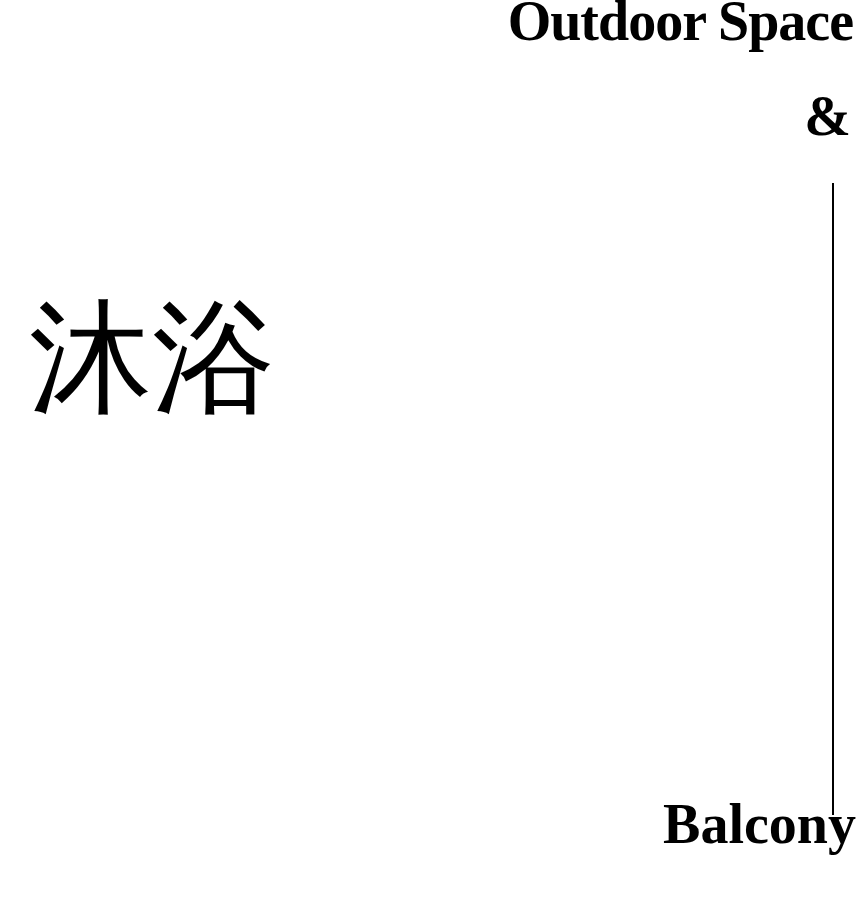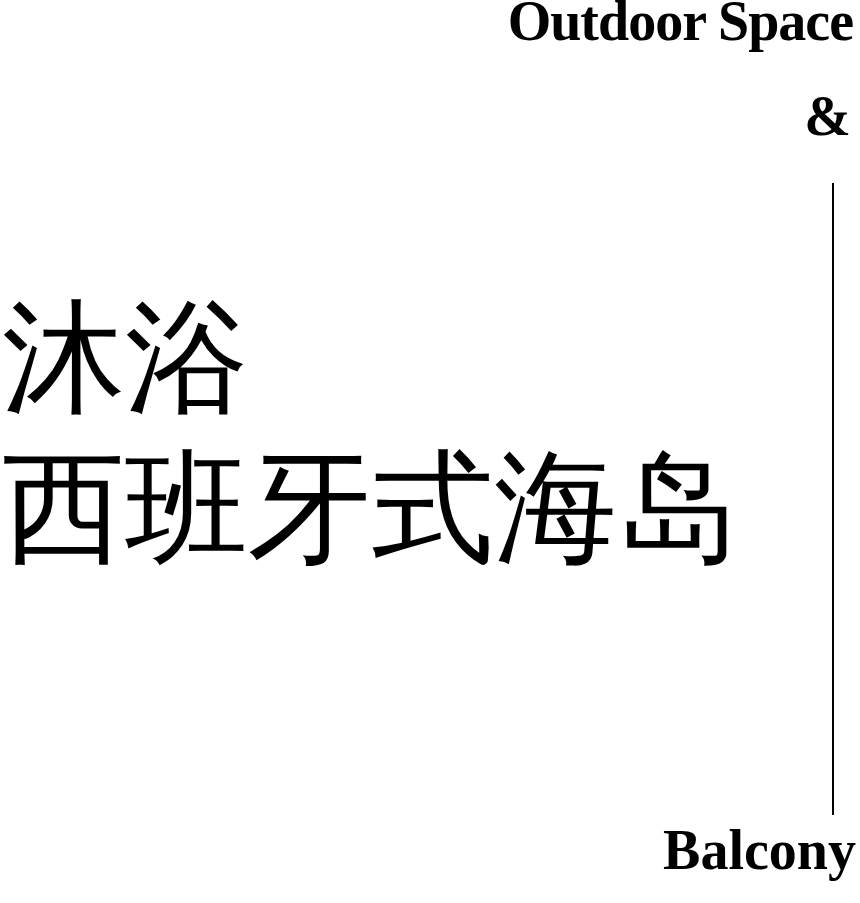--- a/index.html
+++ b/index.html
@@ -10,20 +10,21 @@
     width: 860px;
     height: 903px;
     background: var(--bg, #ffffff);
     overflow: hidden;
   }
   .page {
     position: relative;
     width: 860px;
     height: 903px;
     background: var(--bg, #ffffff);
+    text-align: right;
   }
   .serif-en {
     font-family: "Liberation Serif", "DejaVu Serif", serif;
     font-weight: 700;
     color: var(--ink, #000000);
     white-space: nowrap;
   }
   .title-en {
     position: absolute;
     top: -7px;
@@ -54,40 +55,40 @@
     font-family: "Liberation Sans", "DejaVu Sans", sans-serif;
     font-weight: 100;
     font-size: 123px;
     line-height: 150px;
     letter-spacing: 0;
     color: var(--ink, #000000);
     white-space: nowrap;
   }
   .cn-line {
     height: 150px;
+    margin-left: 27px;
   }
   .footer-en {
     position: absolute;
-    top: 822px;
+    top: 796px;
     right: 4px;
     font-size: 56px;
     line-height: 56px;
   }
 </style>
 </head>
 <body>
 
 <div class="page">
 
   <div class="serif-en title-en">Outdoor Space</div>
 
   <div class="serif-en ampersand">&amp;</div>
 
   <div class="vline"></div>
 
   <div class="cn-block">
     <div class="cn-line">沐浴</div>
-    <div class="cn-line">西班牙式海岛</div>
   </div>
 
   <div class="serif-en footer-en">Balcony</div>
 
 </div>
 
 </body></html>

